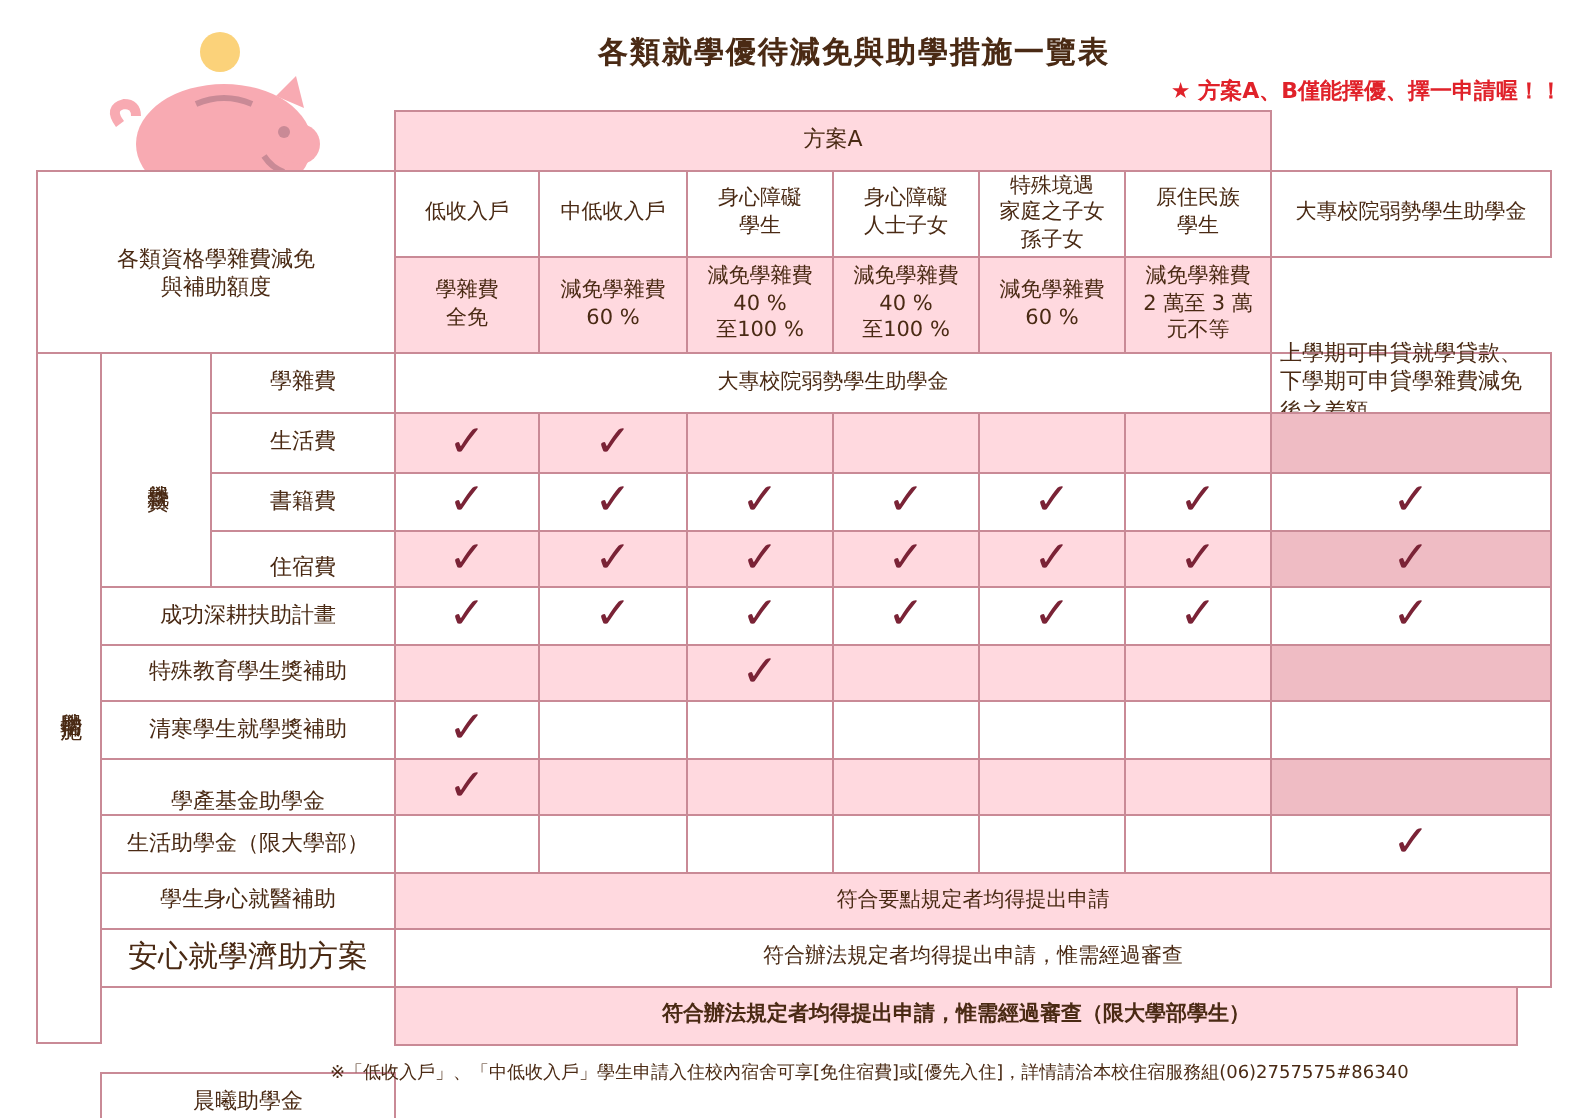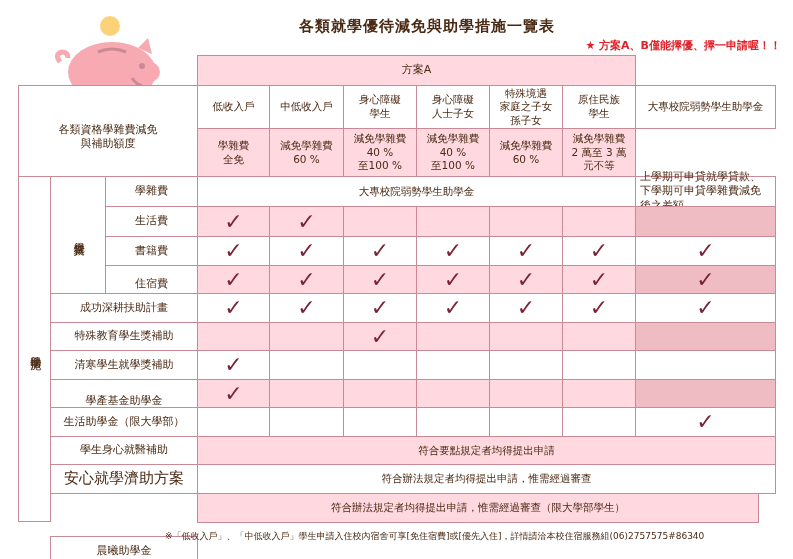--- a/index.html
+++ b/index.html
@@ -158,17 +158,17 @@
       <div class="cell white" style="left: 343px; top: 407px; width: 74px; height: 30px;"></div>
       <div class="cell white" style="left: 416px; top: 407px; width: 74px; height: 30px;"></div>
       <div class="cell white" style="left: 489px; top: 407px; width: 74px; height: 30px;"></div>
       <div class="cell white" style="left: 562px; top: 407px; width: 74px; height: 30px;"></div>
       <div class="cell white" style="left: 635px; top: 407px; width: 141px; height: 30px;"><span class="check">✓</span></div>
       <div class="cell white" style="left: 50px; top: 436px; width: 148px; height: 29px; font-size: 11px;">學生身心就醫補助</div>
       <div class="cell pinkA" style="left: 197px; top: 436px; width: 579px; height: 29px;">符合要點規定者均得提出申請</div>
       <div class="cell white" style="left: 50px; top: 464px; width: 148px; height: 30px; font-size: 15px;">安心就學濟助方案</div>
       <div class="cell white" style="left: 197px; top: 464px; width: 579px; height: 30px;">符合辦法規定者均得提出申請，惟需經過審查</div>
       <div class="cell white" style="left: 50px; top: 493px; width: 148px; height: 30px; font-size: 11px; margin-top: 43px;">晨曦助學金</div>
-      <div class="cell pinkA" style="left: 197px; top: 493px; width: 562px; height: 30px;">符合辦法規定者均得提出申請，惟需經過審查（限大學部學生）</div>
+      <div class="cell pinkA" style="left: 197px; top: 493px; width: 562px; height: 30px; font-weight: bold;">符合辦法規定者均得提出申請，惟需經過審查（限大學部學生）</div>
     </div>
 </div>
 
 <div class="footnote">※「低收入戶」、「中低收入戶」學生申請入住校內宿舍可享[免住宿費]或[優先入住]，詳情請洽本校住宿服務組(06)2757575#86340</div>
 
 </body></html>

